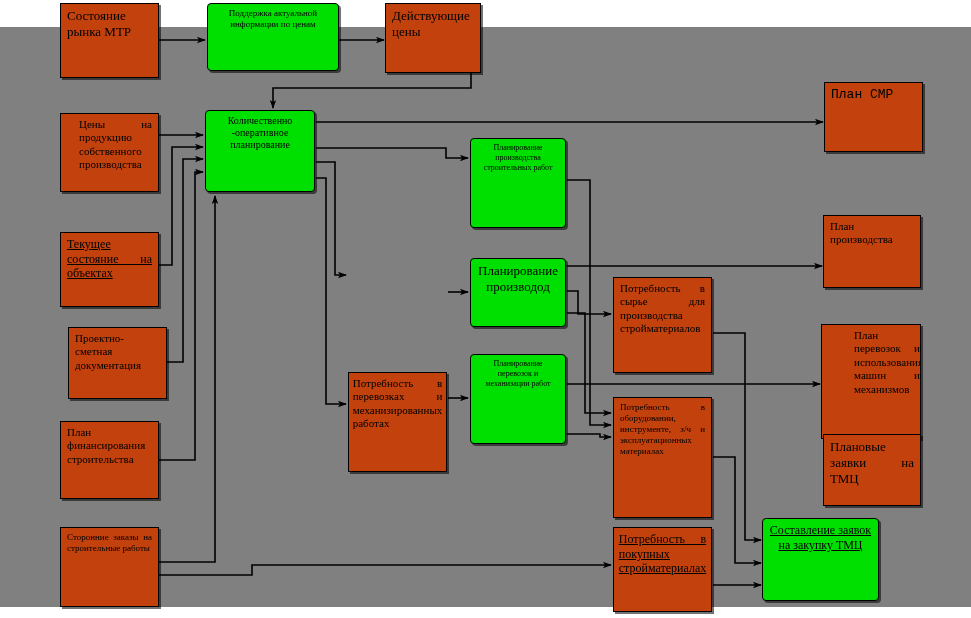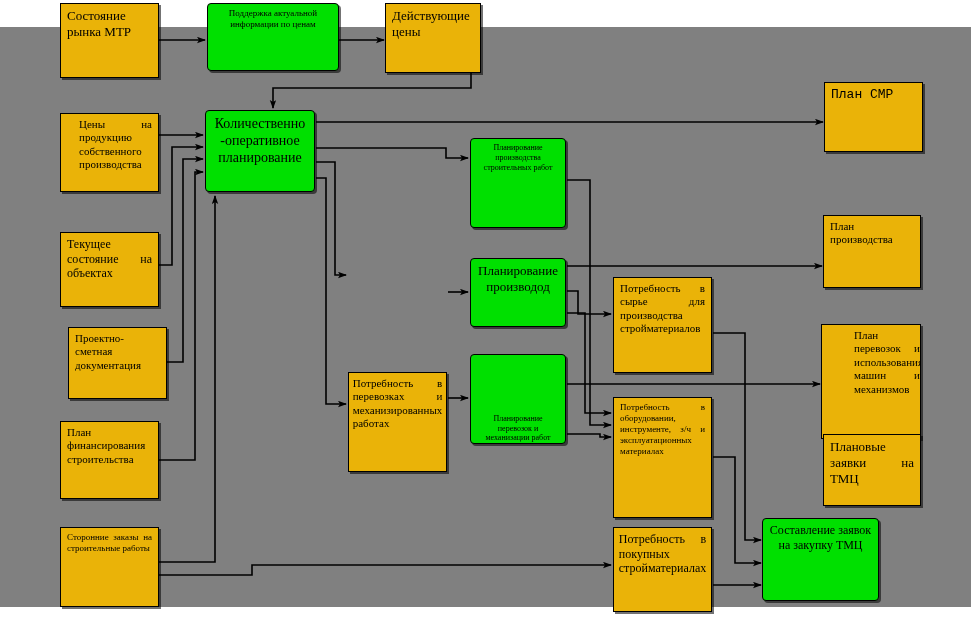--- a/index.html
+++ b/index.html
@@ -23,35 +23,35 @@
   .node .lbl{
     display:block;
     width:100%;
     padding:4px 6px 0 6px;
     text-align:justify;
     text-align-last:left;
     line-height:1.22;
     color:#000;
   }
   .rect{
-    background:#eab308;
+    background:#c2410c;
     border:1px solid #000;
     box-shadow:2px 2px 0 0 rgba(0,0,0,0.55);
   }
   .green{
     background:#00e000;
     border:1px solid #000;
     border-radius:4px;
     box-shadow:2px 2px 0 0 rgba(0,0,0,0.55);
   }
   .green .lbl{ text-align:center; text-align-last:center; }
   .f13{font-size:13px;}
-  .f12{font-size:12px;}
+  .f12{font-size:12px;text-decoration:underline;}
   .f11{font-size:11px;}
-  .f10{font-size:14px;}
+  .f10{font-size:10px;}
   .f9{font-size:9px;}
   .f8{font-size:8px;}
   svg#wires{position:absolute;left:0;top:0;width:971px;height:618px;pointer-events:none;}
 </style>
 </head>
 <body>
 
 <div id="canvas">
   <div id="bg"></div>
 
@@ -155,21 +155,21 @@
   </div>
 
   <div class="node green f8" style="left:470px;top:138px;width:96px;height:90px;">
     <span class="lbl">Планирование производства строительных работ</span>
   </div>
 
   <div class="node green f13" style="left:470px;top:258px;width:96px;height:69px;">
     <span class="lbl">Планирование производод</span>
   </div>
 
-  <div class="node green f8" style="left:470px;top:354px;width:96px;height:90px;align-items:flex-end;">
+  <div class="node green f8" style="left:470px;top:354px;width:96px;height:90px;">
     <span class="lbl">Планирование перевозок и механизации работ</span>
   </div>
 
   <div class="node rect f11" style="left:613px;top:277px;width:99px;height:96px;">
     <span class="lbl">Потребность в сырье для производства стройматериалов</span>
   </div>
 
   <div class="node rect f9" style="left:613px;top:397px;width:99px;height:121px;">
     <span class="lbl">Потребность в оборудовании, инструменте, з/ч и эксплуатационных материалах</span>
   </div>

